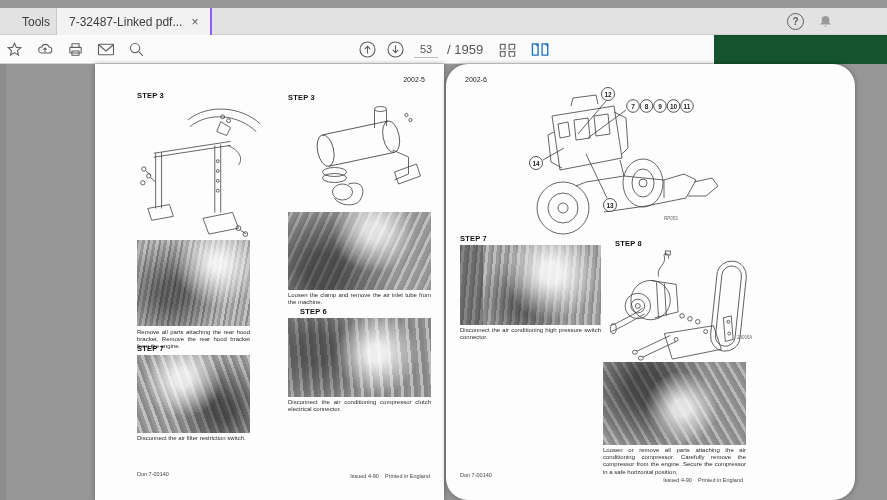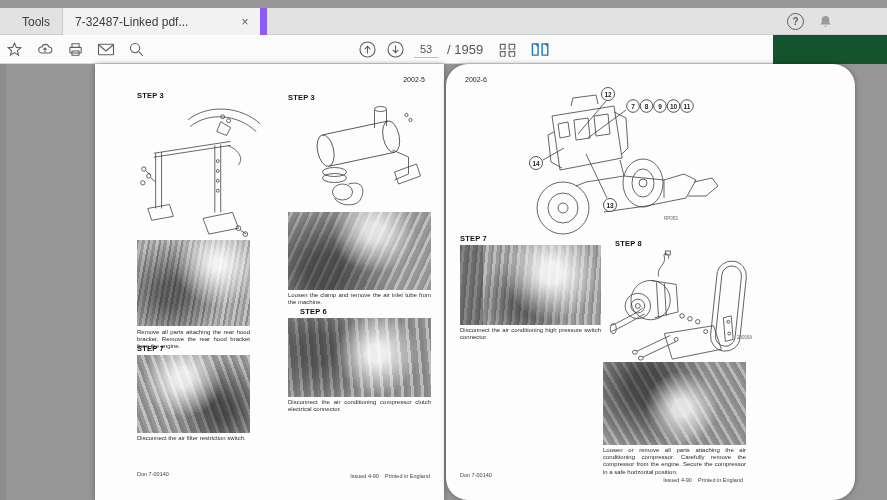--- a/index.html
+++ b/index.html
@@ -5,27 +5,27 @@
   html,body{margin:0;padding:0;background:#969696;}
   .screen{position:relative;width:887px;height:500px;overflow:hidden;
     font-family:"Liberation Sans",sans-serif;background:#14532d;margin-top:8px;}
 
   
   .tabbar{position:absolute;left:0;top:0;width:887px;height:27px;background:#e2e2e2;
     border-bottom:1px solid #cfcfcf;box-sizing:border-box;}
   .tab{position:absolute;top:0;height:27px;display:flex;align-items:center;
     font-size:12px;color:#3c3c3c;padding:0 12px;box-sizing:border-box;}
   .tab-tools{left:10px;}
-  .tab-doc{left:62px;background:#f2f2f2;border-left:1px solid #c9c9c9;border-right:7px solid #8b5cf6;gap:44px;}
+  .tab-doc{left:56px;background:#f2f2f2;border-left:1px solid #c9c9c9;border-right:2px solid #8b5cf6;}
   .tab-close{margin-left:9px;color:#5a5a5a;font-size:12px;line-height:1;cursor:default;}
   .tab-right{position:absolute;right:54px;top:5px;display:flex;gap:14px;align-items:center;}
   .helpcircle{width:15px;height:15px;border:1.4px solid #5d5d5d;border-radius:50%;
     display:flex;align-items:center;justify-content:center;font-size:10px;color:#5d5d5d;font-weight:bold;}
 
-  .toolbar{position:absolute;left:0;top:27px;width:773px;height:29px;background:#fbfbfb;
+  .toolbar{position:absolute;left:0;top:27px;width:714px;height:29px;background:#fbfbfb;
     border-bottom:1px solid #d5d5d5;box-sizing:border-box;}
   .tb-left{position:absolute;left:6px;top:0;height:29px;display:flex;align-items:center;gap:13px;}
   .tb-center{position:absolute;left:358px;top:0;height:29px;display:flex;align-items:center;gap:9px;}
   .icon{display:inline-flex;align-items:center;justify-content:center;}
   .icon svg{display:block;}
   .pagebox{width:24px;height:16px;border-bottom:1.5px solid #bdbdbd;font-size:11px;color:#555;
     text-align:center;line-height:16px;}
   .pagetotal{font-size:13px;color:#555;}
   .signin{position:absolute;right:-9px;top:31px;width:40px;height:21px;border-radius:11px;
     background:#1877d2;display:flex;align-items:center;padding-left:9px;box-sizing:border-box;}

